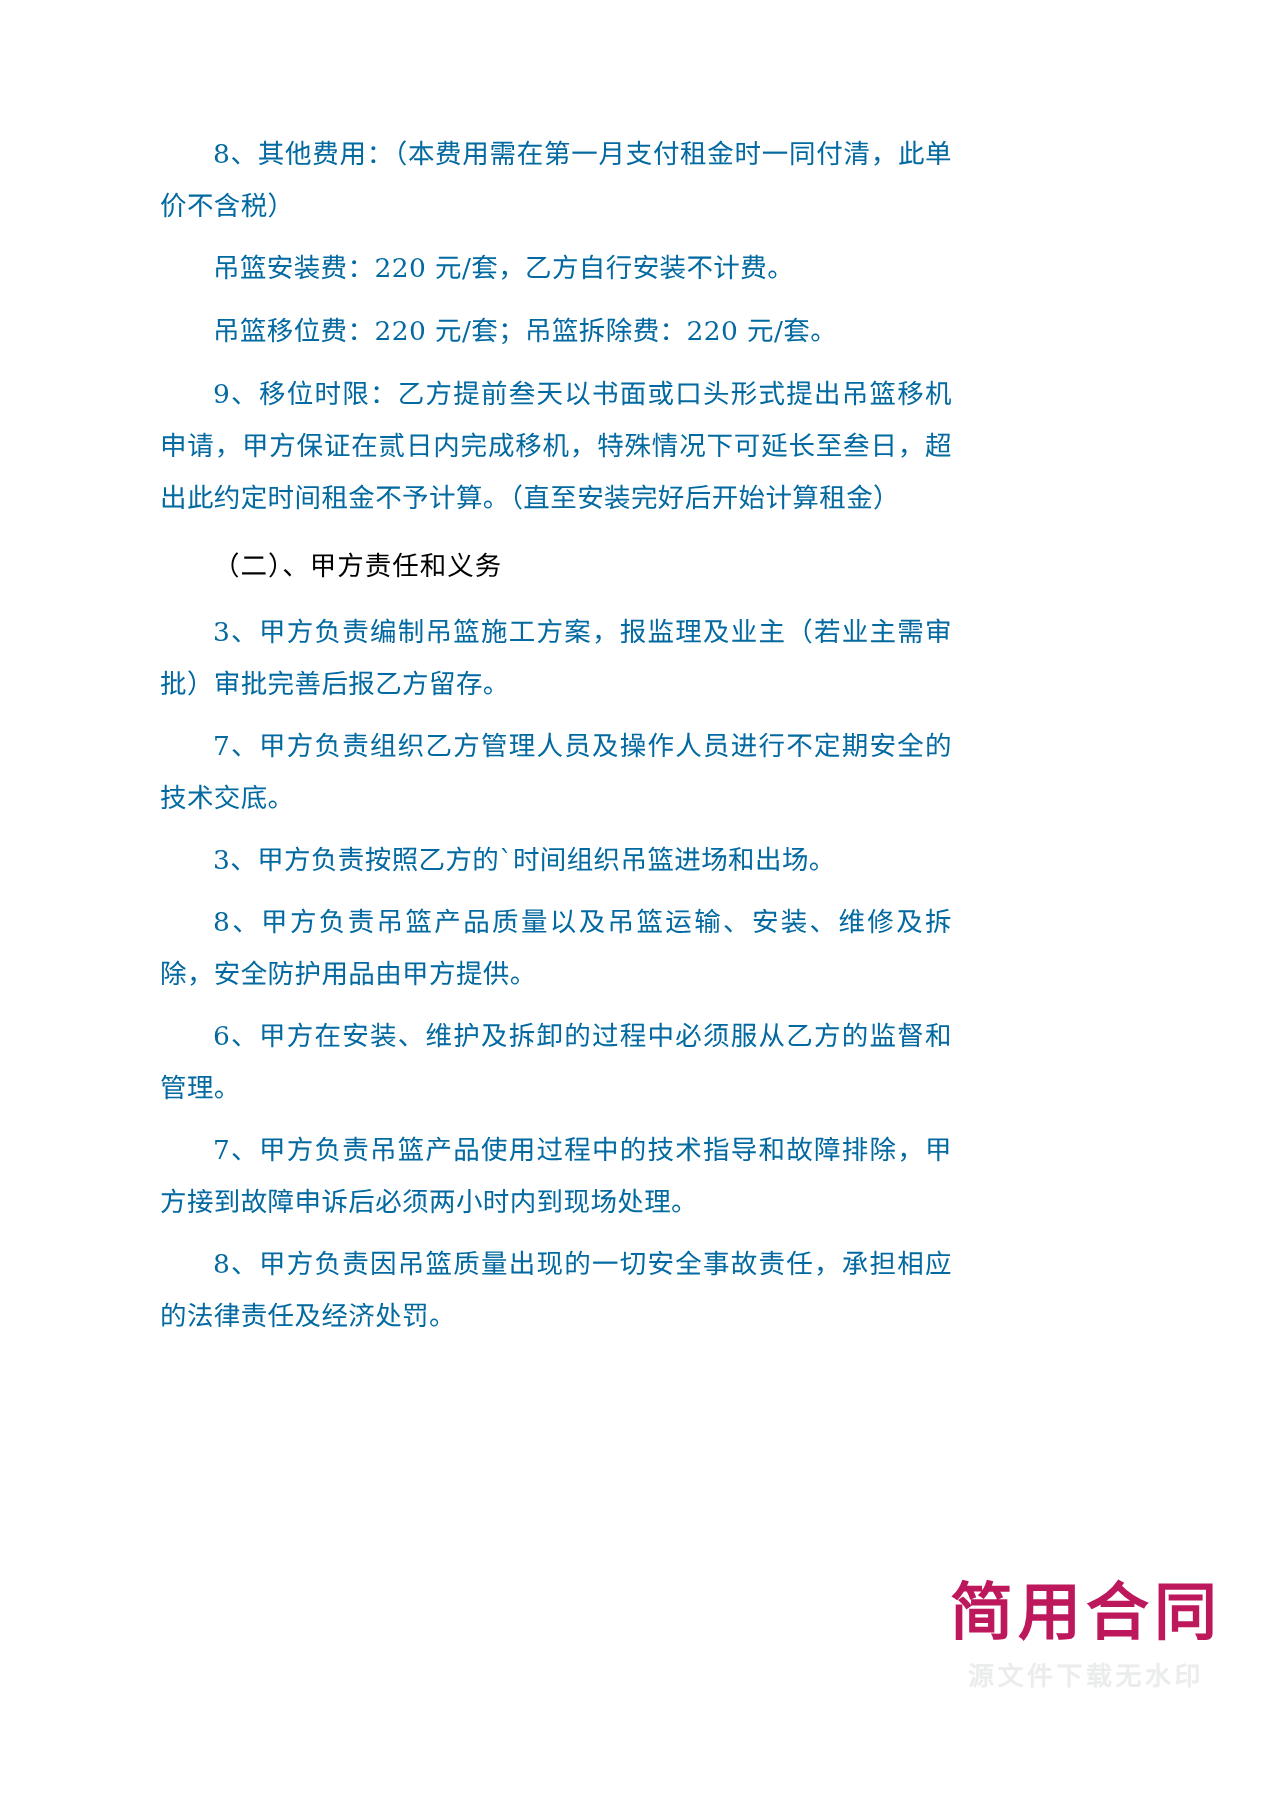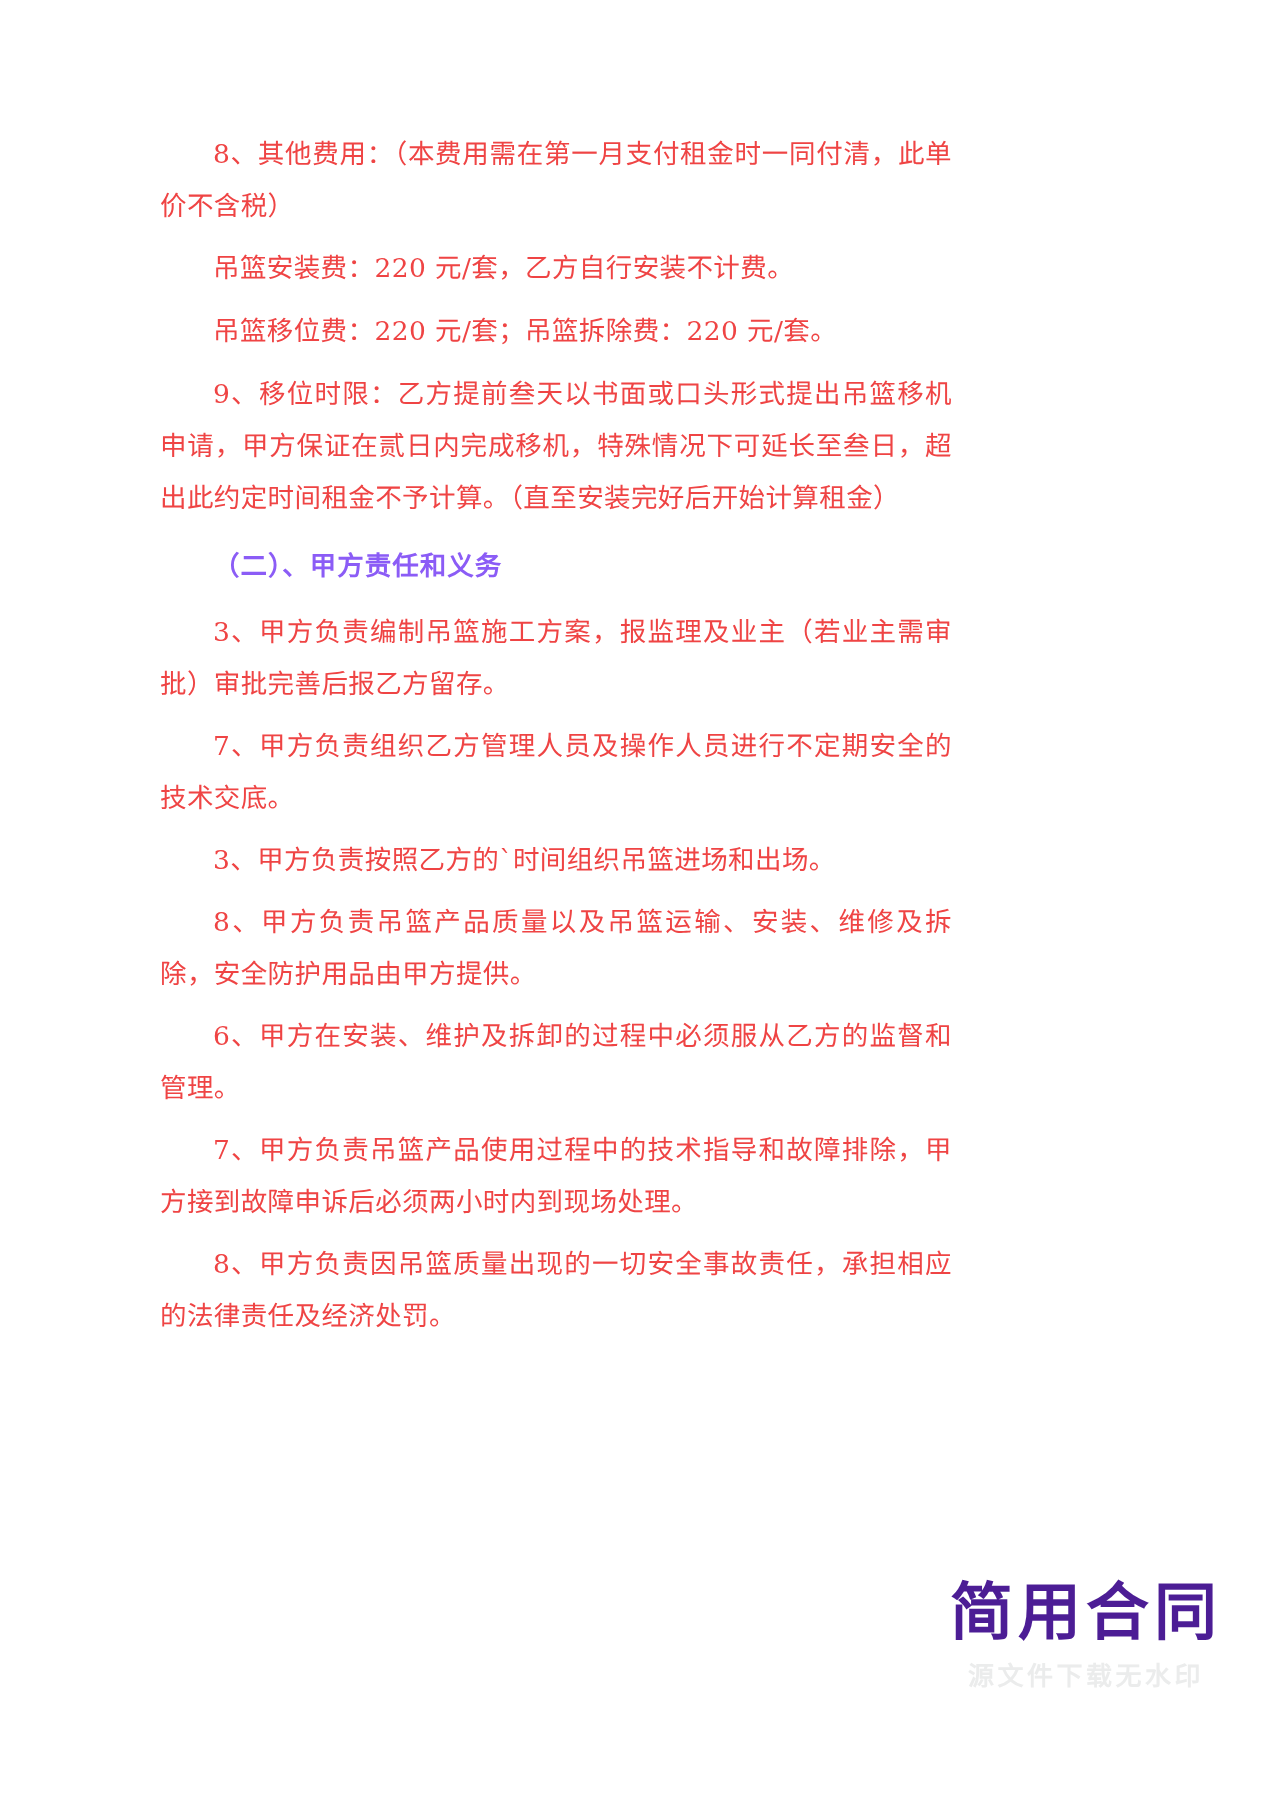--- a/index.html
+++ b/index.html
@@ -23,40 +23,40 @@
     position: absolute;
     left: 160px;
     top: 128px;
     width: 792px;
   }
 
   
   .para {
     font-size: 26.5px;
     line-height: 52px;
-    color: #ef4444;
+    color: #0369a1;
     text-align: justify;
     text-justify: inter-character;
     margin: 0 0 12px 0;
     letter-spacing: 0.4px;
     font-weight: 400;
     -webkit-font-smoothing: antialiased;
   }
 
   .para.indent {
     text-indent: 53px;
   }
 
   .para.tight {
     margin-bottom: 10px;
   }
 
   .para.heading {
-    font-weight: 700;
-    color: #8b5cf6;
+    font-weight: 400;
+    color: #000000;
     text-indent: 53px;
     margin-top: 16px;
     margin-bottom: 14px;
     letter-spacing: 1px;
   }
 
   .para.sub {
     text-indent: 53px;
     margin-bottom: 11px;
   }
@@ -68,21 +68,21 @@
     bottom: 118px;
     text-align: center;
     pointer-events: none;
     user-select: none;
     font-family: "DejaVu Sans", "Liberation Sans", sans-serif;
   }
 
   .watermark-main {
     font-size: 63px;
     font-weight: 700;
-    color: #4c1d95;
+    color: #be185d;
     letter-spacing: 5px;
     line-height: 1.05;
     white-space: nowrap;
   }
 
   .watermark-sub {
     font-size: 26px;
     font-weight: 700;
     color: #ebecec;
     letter-spacing: 3.5px;

